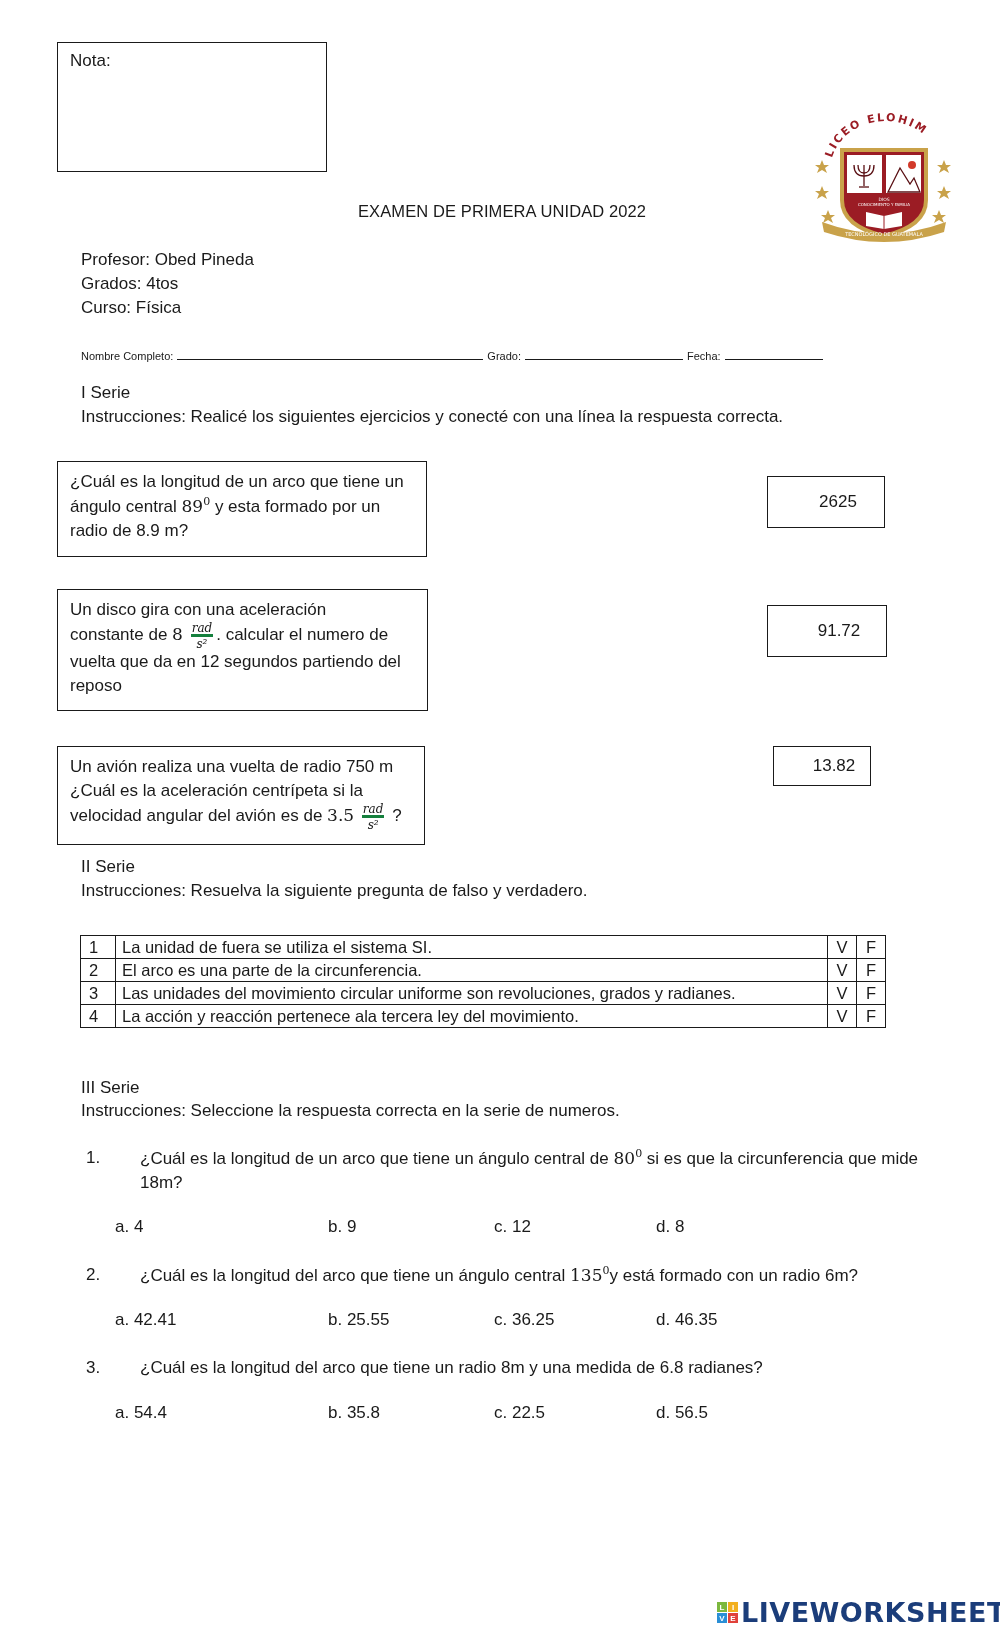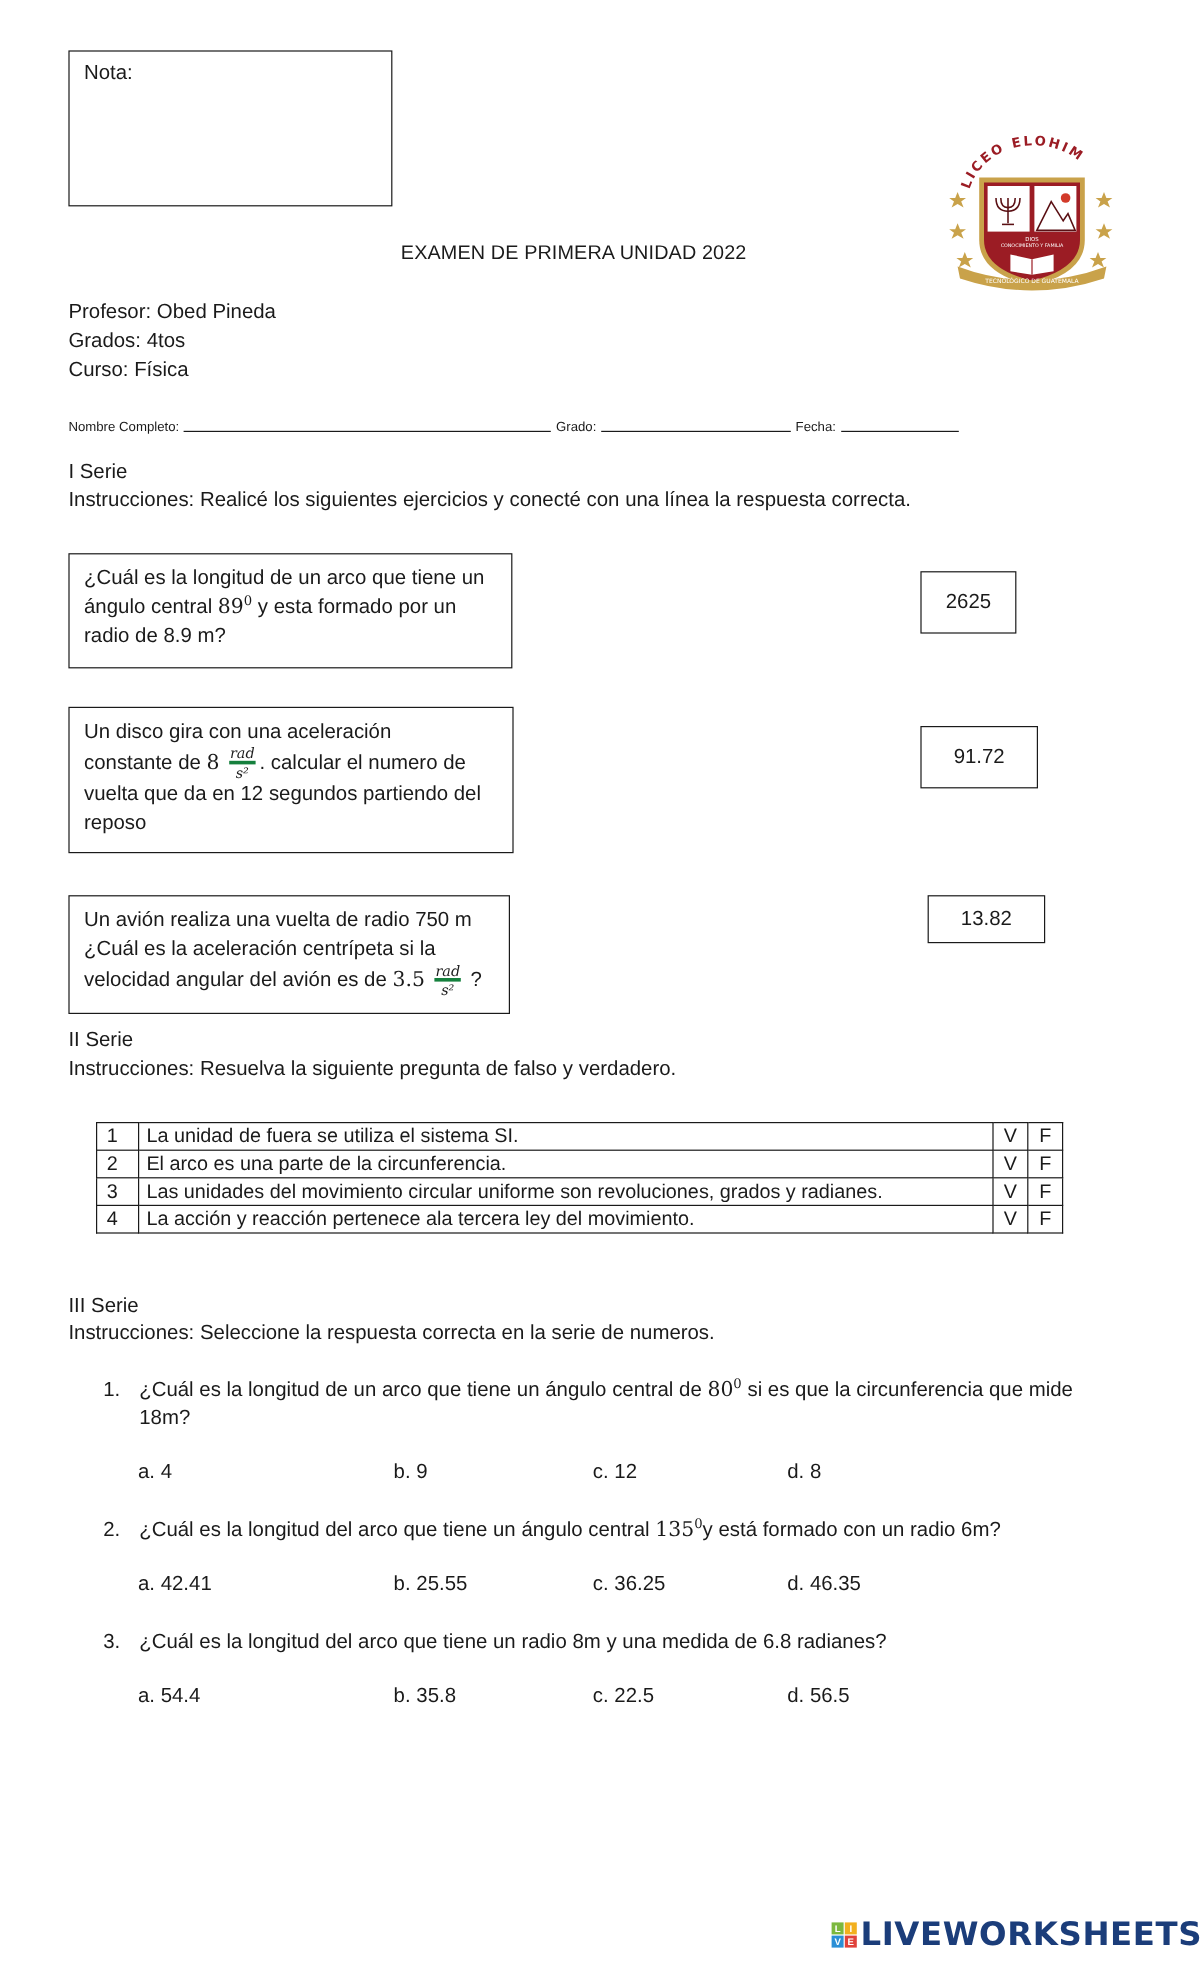--- a/index.html
+++ b/index.html
@@ -1,21 +1,21 @@
 <!DOCTYPE html>
 <html><head>
 <meta charset="utf-8">
 <style>
   html, body { margin: 0; padding: 0; background: #ffffff; }
   body {
     width: 1000px; height: 1643px; position: relative; overflow: hidden;
     font-family: "Liberation Sans", "DejaVu Sans", sans-serif;
     color: #1a1a1a; font-size: 16px;
   }
-  .abs { position: absolute; }
+  .abs { position: absolute; padding-left: 24px; }
   .box { border: 1.5px solid #1a1a1a; box-sizing: border-box; background: #fff; }
   .nota-box { left: 57px; top: 42px; width: 270px; height: 130px; }
   .nota-label { position: absolute; left: 12px; top: 8px; font-size: 17px; }
 
   .logo { left: 790px; top: 110px; width: 140px; height: 135px; }
 
   .title { left: 334px; top: 202px; font-size: 16.5px; letter-spacing: 0.1px; }
 
   .info { left: 57px; font-size: 17px; }
   .info1 { top: 250px; } .info2 { top: 274px; } .info3 { top: 298px; }
@@ -25,22 +25,22 @@
 
   .serie { left: 57px; font-size: 17px; }
   .instr { left: 57px; font-size: 17px; }
 
   .q-box { left: 57px; padding: 8px 12px; font-size: 17px; line-height: 24px; }
   .q1 { top: 461px; width: 370px; height: 96px; }
   .q2 { top: 589px; width: 371px; height: 122px; }
   .q3 { top: 746px; width: 368px; height: 99px; }
 
   .ans-box { display: flex; align-items: center; justify-content: center; font-size: 17px; }
-  .a1 { left: 767px; top: 476px; width: 80px; height: 52px; }
-  .a2 { left: 767px; top: 605px; width: 98px; height: 52px; }
+  .a1 { left: 767px; top: 476px; width: 118px; height: 52px; }
+  .a2 { left: 767px; top: 605px; width: 120px; height: 52px; }
   .a3 { left: 773px; top: 746px; width: 98px; height: 40px; }
 
   sup { font-size: 11px; vertical-align: super; line-height: 0; font-family: "DejaVu Serif", serif; }
   .math { font-family: "DejaVu Serif", "Liberation Serif", serif; }
   .frac { display: inline-flex; flex-direction: column; align-items: center; vertical-align: middle;
           font-family: "DejaVu Serif", serif; font-style: italic; font-size: 12px; line-height: 12px; margin: 0 3px; }
   .frac .num { border-bottom: 3px solid #15803d; padding: 0 1px; }
   .frac .den { padding-top: 1px; }
 
   table.tf { position: absolute; left: 80px; top: 935px; width: 806px; border-collapse: collapse; font-size: 16.5px; }

